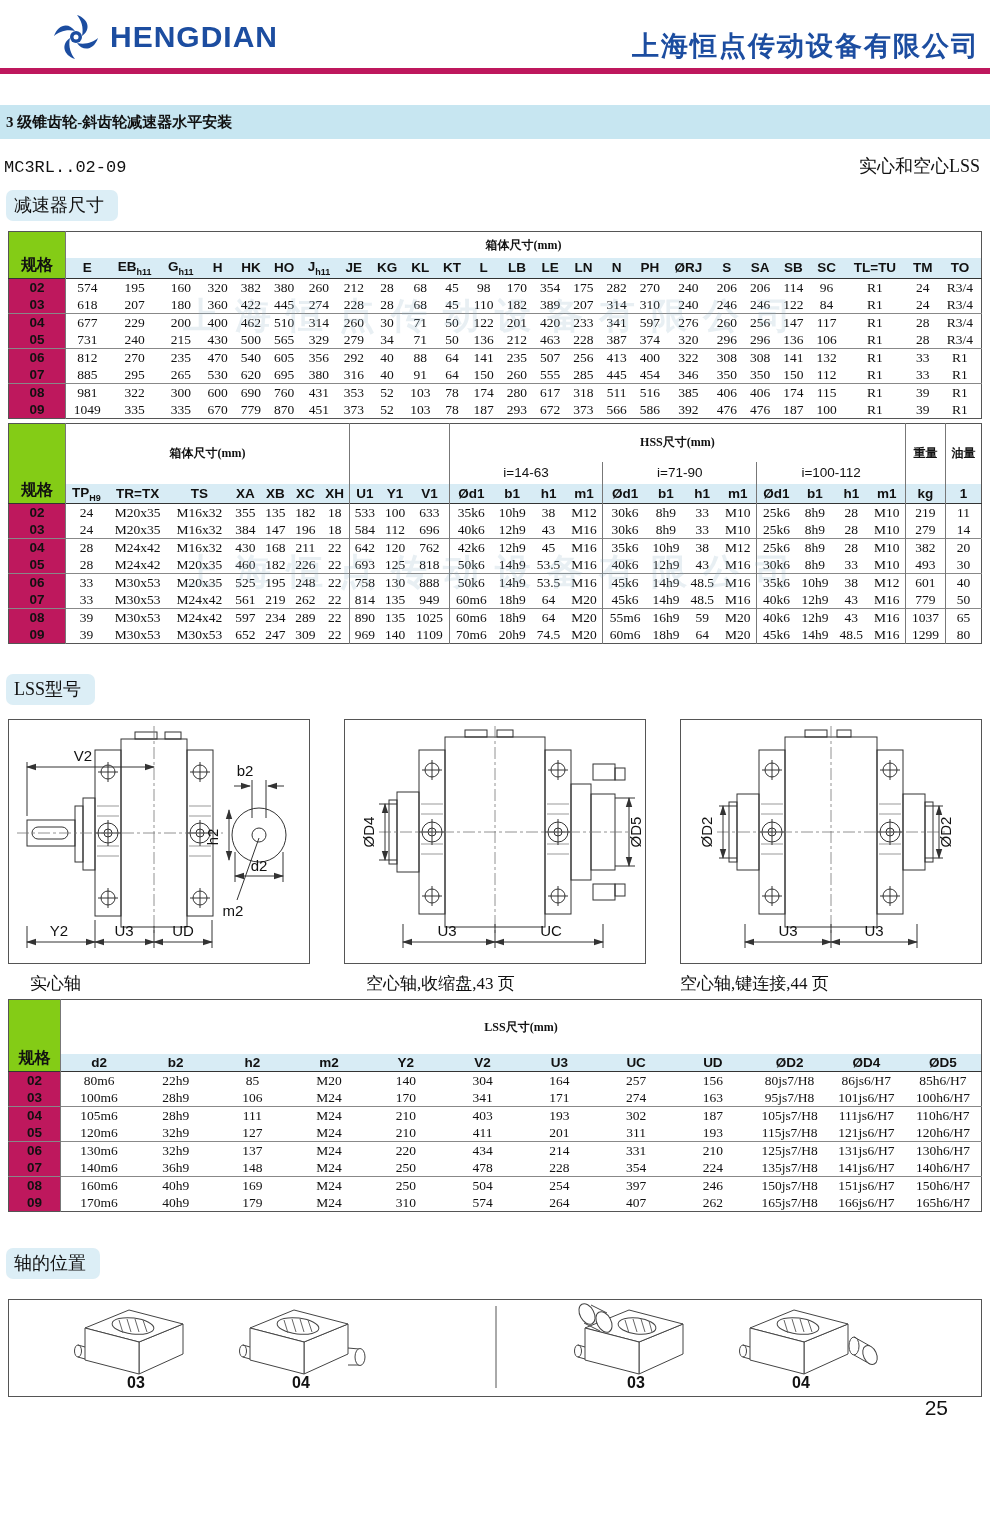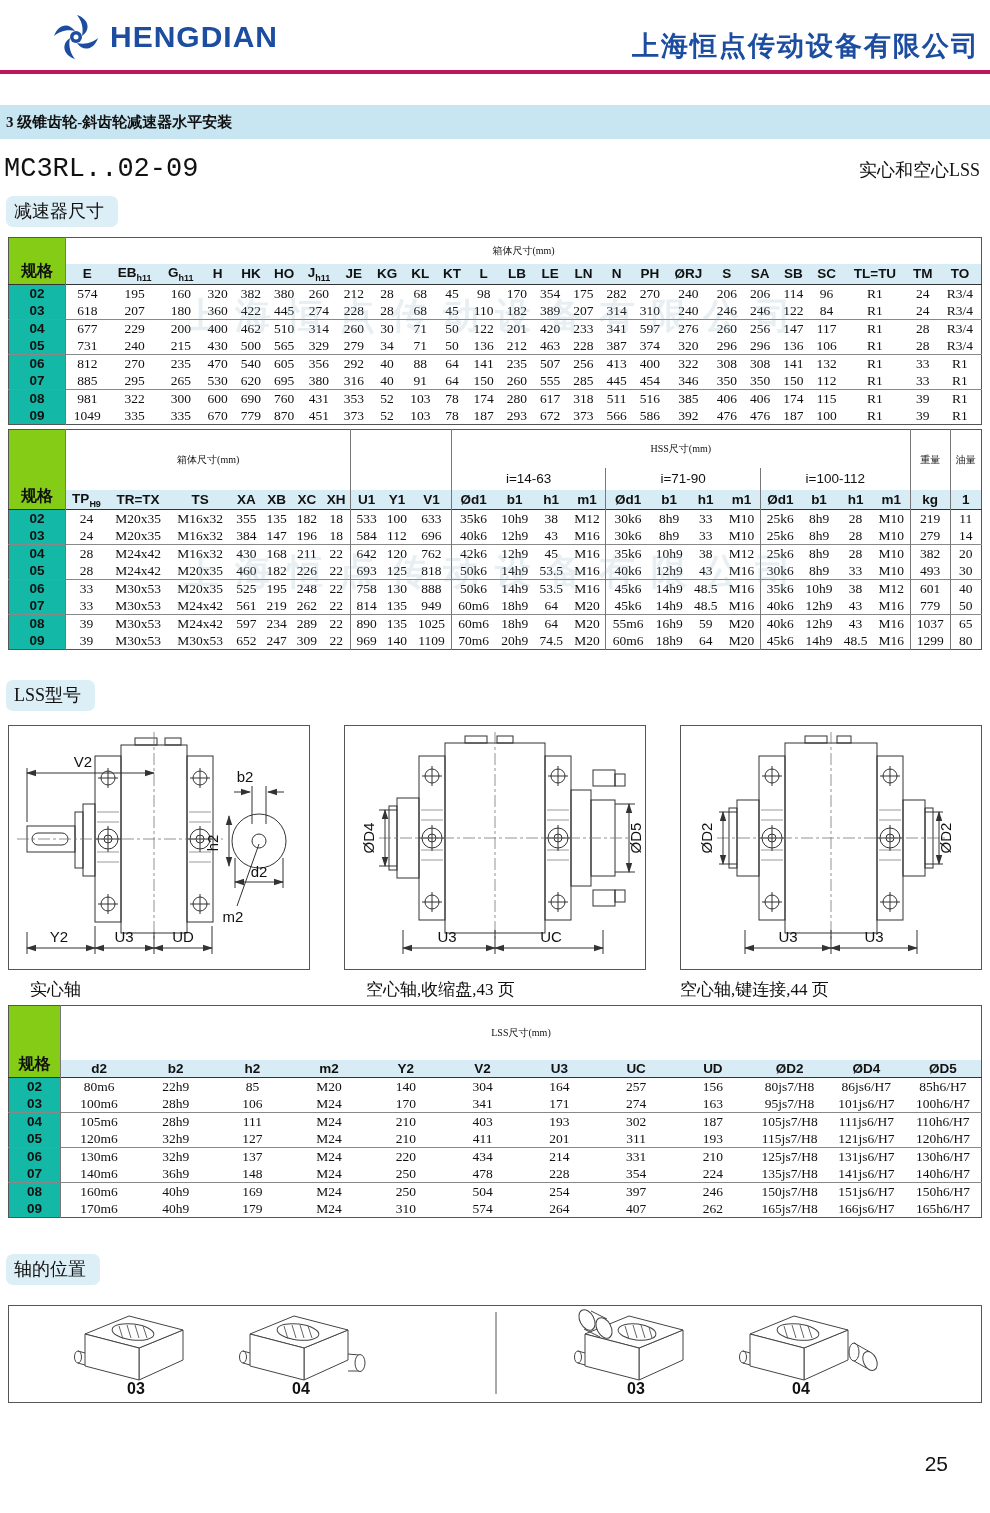--- a/index.html
+++ b/index.html
@@ -1,45 +1,45 @@
 <!DOCTYPE html>
 <html><head>
 <meta charset="utf-8">
 <style>
   html,body{margin:0;padding:0;}
   body{width:990px;height:1513px;background:#fff;position:relative;overflow:hidden;
        font-family:"Liberation Serif","DejaVu Serif",serif;color:#111;}
   
   .hdr{display:flex;justify-content:space-between;align-items:flex-start;
-       padding:12px 10px 0 52px;height:74px;box-sizing:border-box;border-bottom:4px solid #be185d;}
+       padding:12px 10px 0 52px;height:74px;box-sizing:border-box;border-bottom:6px solid #be185d;}
   .brand{display:flex;align-items:center;gap:10px;}
   .brand-name{font-family:"Liberation Sans","DejaVu Sans",sans-serif;font-weight:700;
        font-size:30px;color:#1c4da0;letter-spacing:1px;}
   .company{font-size:27px;font-weight:700;color:#1c4da0;letter-spacing:2px;margin-top:16px;}
   
   .titleband{margin-top:31px;background:#c7e6f1;height:34px;line-height:34px;
        font-size:15px;font-weight:700;padding-left:6px;}
   .modelrow{display:flex;justify-content:space-between;align-items:baseline;margin:15px 10px 0 4px;}
-  .model{font-family:"Liberation Mono","DejaVu Sans Mono",monospace;font-size:27px;}
+  .model{font-family:"Liberation Mono","DejaVu Sans Mono",monospace;font-size:17px;}
   .note{font-size:18px;}
   .seclabel{display:inline-block;background:#dceef6;padding:3px 14px 4px 8px;font-size:18px;
        margin:12px 0 6px 6px;border-radius:7px;}
   .sec2{margin-top:30px;} .sec3{margin-top:36px;text-align:right;}
   
   table{border-collapse:collapse;margin:4px 8px 0;width:974px;text-align:center;
         font-size:13.5px;border:1px solid #555;}
   th{font-family:"Liberation Sans","DejaVu Sans",sans-serif;font-weight:700;
      font-size:13.5px;padding:1px 2px;white-space:nowrap;}
   td{padding:0 2px;line-height:17px;height:17px;white-space:nowrap;}
   thead{border-bottom:1px solid #333;}
   tr.names th{background:#d8ecf5;}
-  th.grp{font-weight:400;font-size:10px;font-family:"Liberation Serif",serif;text-align:center;}
+  th.grp{font-weight:700;font-size:12px;font-family:"Liberation Serif",serif;text-align:center;}
   th.spec{vertical-align:bottom;font-size:16px;padding-bottom:2px;background:#84cc16;
           border-right:1px solid #777;width:52px;}
-  td.c0{background:#14b8a6;font-family:"Liberation Sans",sans-serif;font-weight:700;
+  td.c0{background:#be185d;font-family:"Liberation Sans",sans-serif;font-weight:700;
         border-right:1px solid #777;width:52px;}
   tbody tr:nth-child(2n+1):not(:first-child){border-top:1px solid #888;}
   sub{font-size:9px;}
   .t1 th.grp{height:24px;}
   .t2 tr.r1 th{height:36px;}
   .t2 th.irow{font-family:"Liberation Sans",sans-serif;font-weight:400;font-size:13.5px;height:20px;}
   .t2 th.c8,.t2 td.c8,.t2 th.c11,.t2 td.c11,.t2 th.c15,.t2 td.c15,
   .t2 th.c19,.t2 td.c19,.t2 th.c23,.t2 td.c23,.t2 th.c24,.t2 td.c24{border-left:1px solid #777;}
   .t3{table-layout:fixed;}
   .t3 th.grp{height:52px;vertical-align:middle;}
@@ -48,21 +48,21 @@
   .dbox{width:300px;height:243px;border:1px solid #555;background:#fff;}
   .caprow{display:flex;margin:8px 8px 0;font-size:17px;}
   .cap1{width:302px;padding-left:22px;box-sizing:border-box;}
   .cap2{width:340px;padding-left:56px;box-sizing:border-box;}
   .cap3{padding-left:30px;}
   .dim{font-family:"Liberation Sans","DejaVu Sans",sans-serif;font-size:15px;fill:#111;}
   .poslbl{font-family:"Liberation Sans","DejaVu Sans",sans-serif;font-size:16px;font-weight:700;fill:#111;}
   
   .posbox{margin:14px 8px 0;border:1px solid #555;height:96px;}
   
-  .pagenum{position:absolute;top:1452px;right:42px;font-family:"Liberation Sans",sans-serif;
+  .pagenum{position:absolute;top:1396px;right:42px;font-family:"Liberation Sans",sans-serif;
            font-size:21px;}
   .wm{position:absolute;left:120px;width:750px;text-align:center;font-size:36px;
       letter-spacing:16px;color:#8fb3c6;opacity:.2;font-weight:700;pointer-events:none;}
   .wm1{top:292px;} .wm2{top:548px;}
 </style>
 </head>
 <body>
 
 
 

